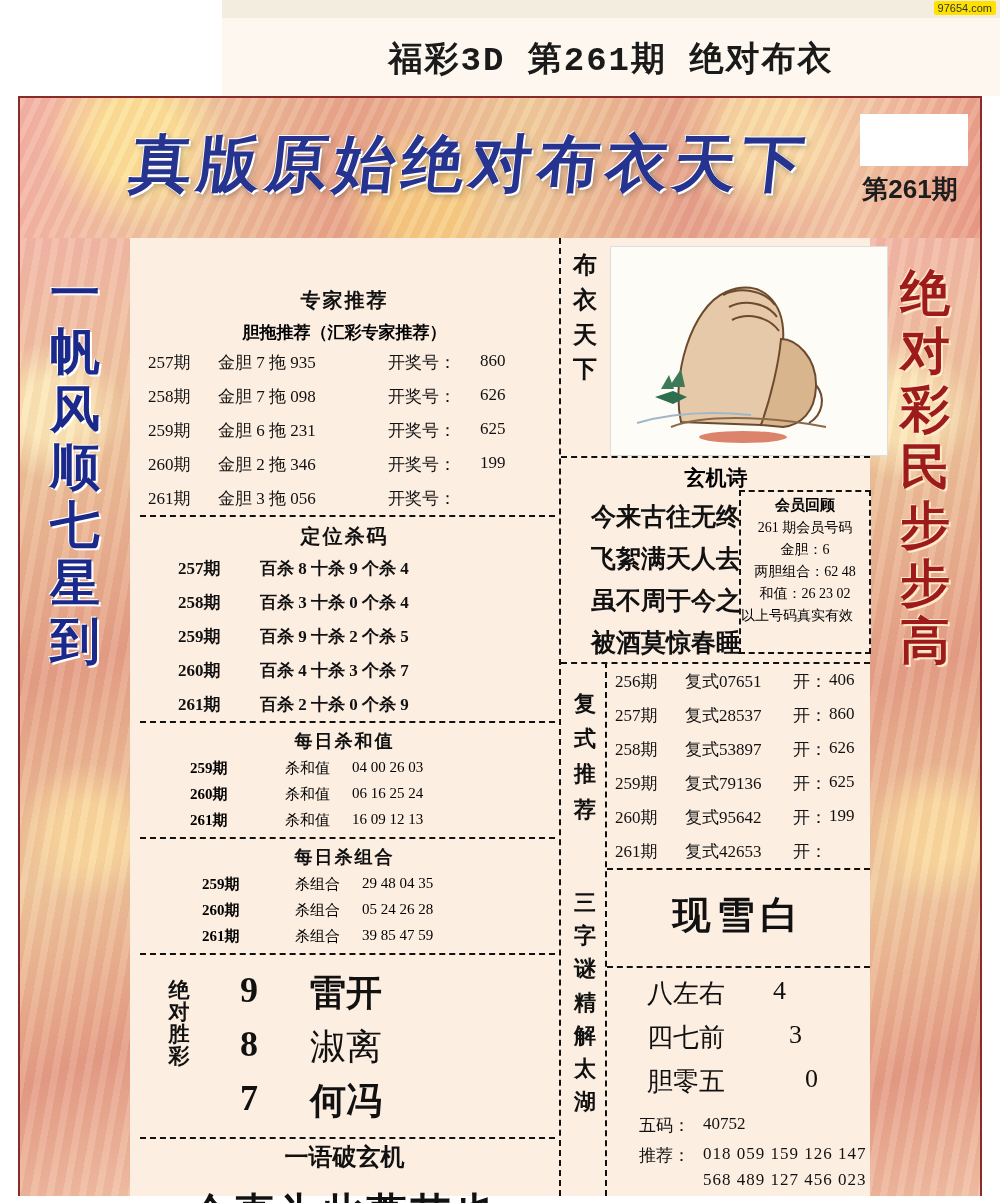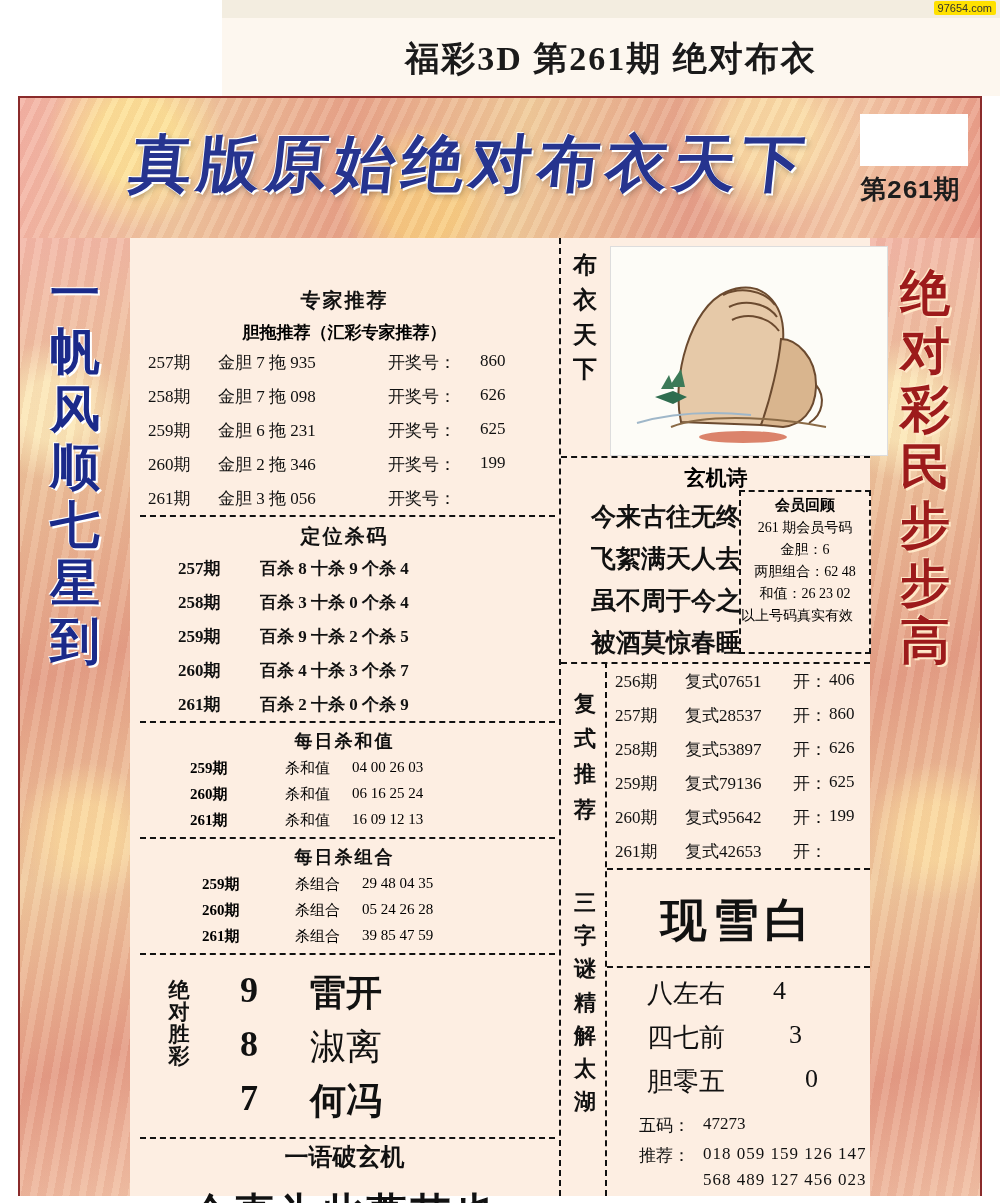--- a/index.html
+++ b/index.html
@@ -9,21 +9,21 @@
   
   .topbar{position:absolute;left:0;top:0;width:1000px;height:18px;background:#ffffff;}
   .topbar-strip{position:absolute;left:222px;top:0;width:778px;height:18px;background:#f3ede0;}
   .watermark{position:absolute;right:4px;top:1px;background:#ffe100;color:#333;font-size:11px;
     font-family:"Liberation Sans",sans-serif;padding:1px 4px;border-radius:2px;}
 
   
   .titlebar{position:absolute;left:222px;top:18px;width:778px;height:78px;background:#fdf7ef;}
   .titlebar .t{position:absolute;left:10px;top:18px;width:758px;text-align:center;
     font-size:34px;font-weight:bold;color:#1a1a1a;letter-spacing:2px;
-    font-family:Liberation Serif, serif;}
+    font-family:Liberation Mono, monospace;}
 
   
   .frame{position:absolute;left:18px;top:96px;width:964px;height:1100px;
     border:2px solid #8a2b2b;background:#fde9dc;box-sizing:border-box;}
 
   
   .banner{position:absolute;left:0;top:0;width:960px;height:140px;
     background:
       radial-gradient(circle at 12% 30%, rgba(255,230,150,.85) 0 40px, rgba(255,230,150,0) 90px),
       radial-gradient(circle at 42% 75%, rgba(255,215,120,.6) 0 36px, rgba(255,215,120,0) 80px),
@@ -33,21 +33,21 @@
   .banner:after{content:"";position:absolute;left:0;top:0;right:0;bottom:0;
     background:repeating-linear-gradient(115deg, rgba(255,255,255,.10) 0 6px, rgba(160,60,60,.05) 6px 14px);}
   .banner-title{position:absolute;left:70px;top:24px;width:760px;text-align:center;
     font-size:62px;font-weight:bold;color:#26348f;letter-spacing:6px;z-index:3;
     font-family:"DejaVu Serif","Liberation Serif",serif;
     text-shadow:2px 2px 0 #fff, -1px -1px 0 #fff, 3px 3px 6px rgba(0,0,0,.3);
     transform:skewX(-6deg);}
   .banner-whitebox{position:absolute;right:12px;top:16px;width:108px;height:52px;background:#fff;z-index:4;}
   .banner-issue{position:absolute;right:10px;top:74px;width:120px;text-align:center;z-index:4;
     font-size:26px;font-weight:bold;color:#1d1d1d;
-    font-family:Liberation Mono, monospace;}
+    font-family:Liberation Sans, sans-serif;}
 
   
   .pillar{position:absolute;top:140px;width:110px;height:958px;overflow:hidden;
     background:
       radial-gradient(circle at 30% 18%, rgba(255,240,190,.8) 0 30px, rgba(255,240,190,0) 70px),
       radial-gradient(circle at 60% 62%, rgba(255,225,160,.7) 0 28px, rgba(255,225,160,0) 70px),
       linear-gradient(160deg,#f3b8a8 0%,#eec59c 22%,#e5a087 45%,#f1cb9e 65%,#e59d86 85%,#f2c2a6 100%);}
   .pillar.left{left:0;} .pillar.right{right:0;}
   .pillar:after{content:"";position:absolute;inset:0;
     background:repeating-linear-gradient(100deg, rgba(255,255,255,.09) 0 7px, rgba(150,50,50,.05) 7px 16px);}
@@ -308,40 +308,40 @@
         <div class="row" style="position:absolute;left:268px;top:602px;"></div>
 
         <div class="hline" style="left:46px;top:630px;width:263px;"></div>
         <div style="position:absolute;left:44px;top:424px;width:0;height:534px;border-left:2px dashed #111;"></div>
 
         <div class="vlabel" style="left:4px;top:648px;width:40px;font-size:22px;line-height:1.5;">
           <span>三</span>
           <span>字</span>
           <span>谜</span>
         </div>
-        <div style="position:absolute;left:46px;top:652px;width:263px;text-align:center;font-size:46px;font-weight:bold;color:#111;letter-spacing:6px;">现雪白</div>
+        <div style="position:absolute;left:46px;top:652px;width:263px;text-align:center;font-size:38px;font-weight:bold;color:#111;letter-spacing:6px;">现雪白</div>
 
         <div class="hline" style="left:46px;top:728px;width:263px;"></div>
 
         <div class="vlabel" style="left:4px;top:748px;width:40px;font-size:22px;line-height:1.5;">
           <span>精</span>
           <span>解</span>
           <span>太</span>
           <span>湖</span>
         </div>
 
         <div style="position:absolute;left:86px;top:738px;font-size:26px;color:#111;">八左右</div>
         <div style="position:absolute;left:212px;top:738px;font-size:26px;color:#111;">4</div>
         <div style="position:absolute;left:86px;top:782px;font-size:26px;color:#111;">四七前</div>
         <div style="position:absolute;left:228px;top:782px;font-size:26px;color:#111;">3</div>
         <div style="position:absolute;left:86px;top:826px;font-size:26px;color:#111;">胆零五</div>
         <div style="position:absolute;left:244px;top:826px;font-size:26px;color:#111;">0</div>
 
         <div style="position:absolute;left:78px;top:876px;font-size:17px;color:#111;">五码：</div>
-        <div style="position:absolute;left:142px;top:876px;font-size:17px;color:#111;">47273</div>
+        <div style="position:absolute;left:142px;top:876px;font-size:17px;color:#111;">40752</div>
 
         <div style="position:absolute;left:78px;top:906px;font-size:17px;color:#111;">推荐：</div>
         <div style="position:absolute;left:142px;top:906px;font-size:17px;color:#111;letter-spacing:1px;">018  059  159  126  147</div>
         <div style="position:absolute;left:142px;top:932px;font-size:17px;color:#111;letter-spacing:1px;">568  489  127  456  023</div>
       </div>
     </div>
   </div>
 </div>
 
 </body></html>

